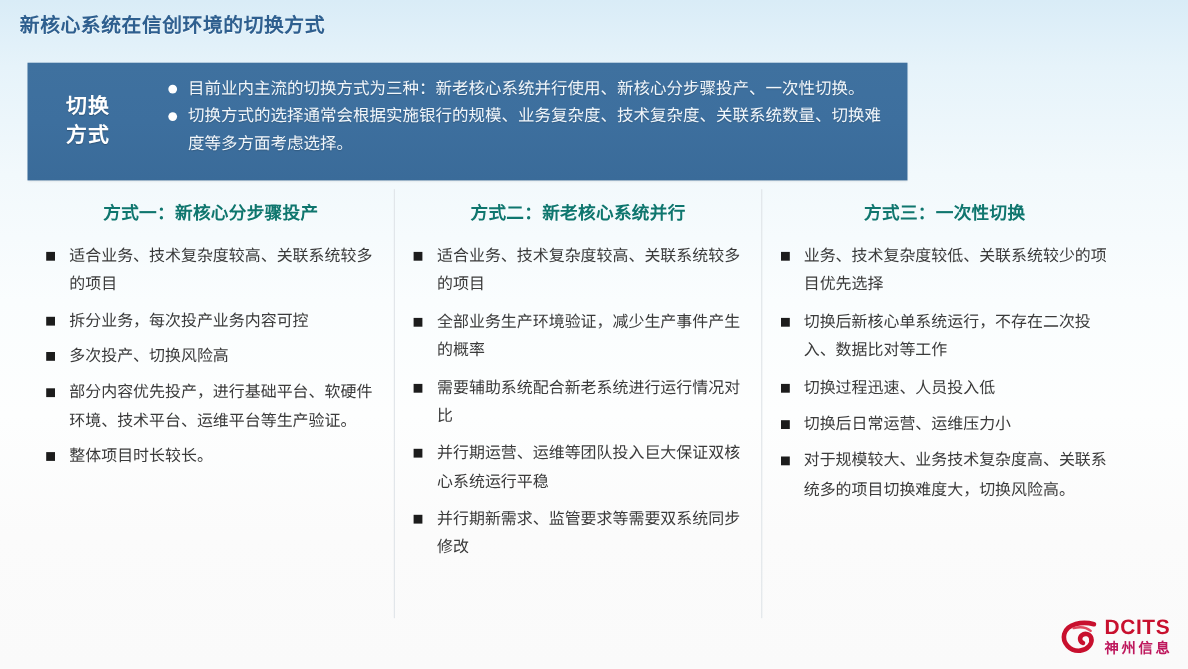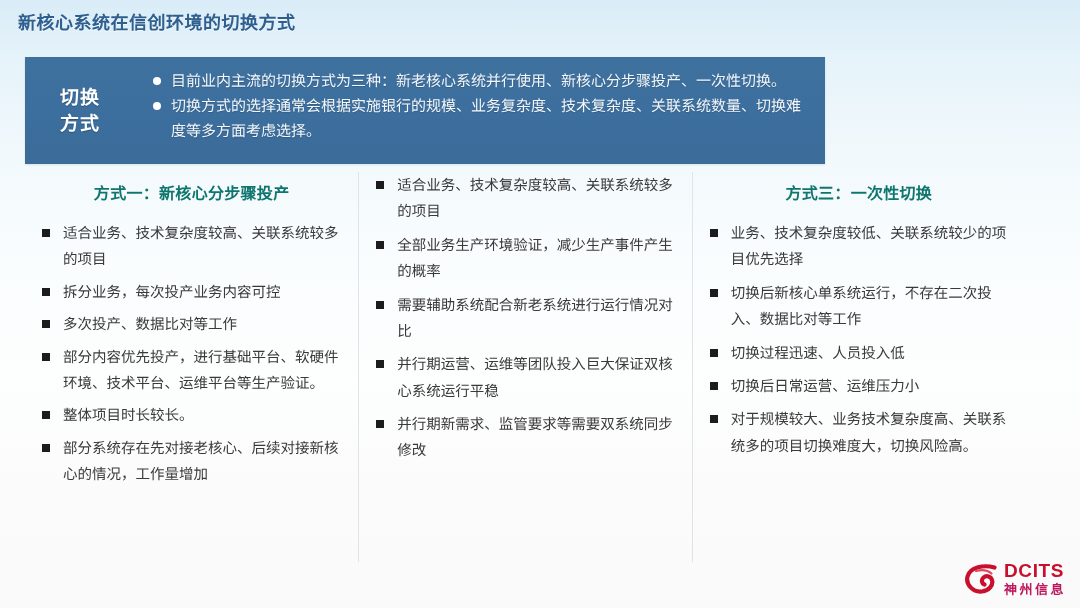--- a/index.html
+++ b/index.html
@@ -209,28 +209,28 @@
 
 </div>
 
 <div class="columns">
 
   <div class="column col-1">
     <div class="col-heading">方式一：新核心分步骤投产</div>
     <ul class="col-list">
       <li><span class="sq"></span><span>适合业务、技术复杂度较高、关联系统较多的项目</span></li>
       <li><span class="sq"></span><span>拆分业务，每次投产业务内容可控</span></li>
-      <li><span class="sq"></span><span>多次投产、数据比对等工作</span></li>
+      <li><span class="sq"></span><span>多次投产、切换风险高</span></li>
       <li><span class="sq"></span><span>部分内容优先投产，进行基础平台、软硬件环境、技术平台、运维平台等生产验证。</span></li>
       <li><span class="sq"></span><span>整体项目时长较长。</span></li>
-      <li><span class="sq"></span><span>部分系统存在先对接老核心、后续对接新核心的情况，工作量增加</span></li>
     </ul>
   </div>
 
   <div class="column col-2">
+    <div class="col-heading">方式二：新老核心系统并行</div>
     <ul class="col-list">
       <li><span class="sq"></span><span>适合业务、技术复杂度较高、关联系统较多的项目</span></li>
       <li><span class="sq"></span><span>全部业务生产环境验证，减少生产事件产生的概率</span></li>
       <li><span class="sq"></span><span>需要辅助系统配合新老系统进行运行情况对比</span></li>
       <li><span class="sq"></span><span>并行期运营、运维等团队投入巨大保证双核心系统运行平稳</span></li>
       <li><span class="sq"></span><span>并行期新需求、监管要求等需要双系统同步修改</span></li>
     </ul>
   </div>
 
   <div class="column col-3">

